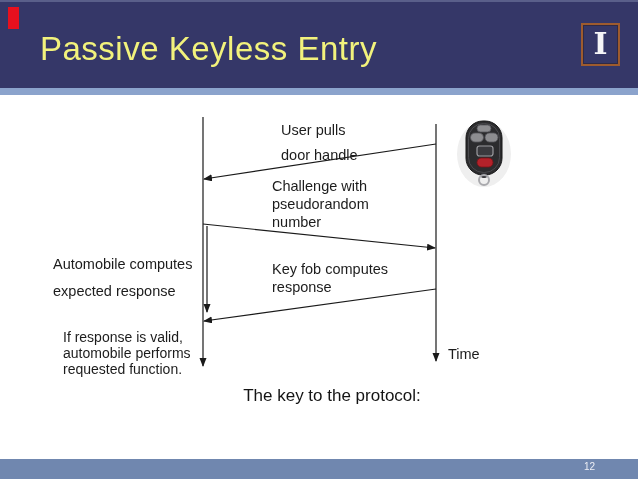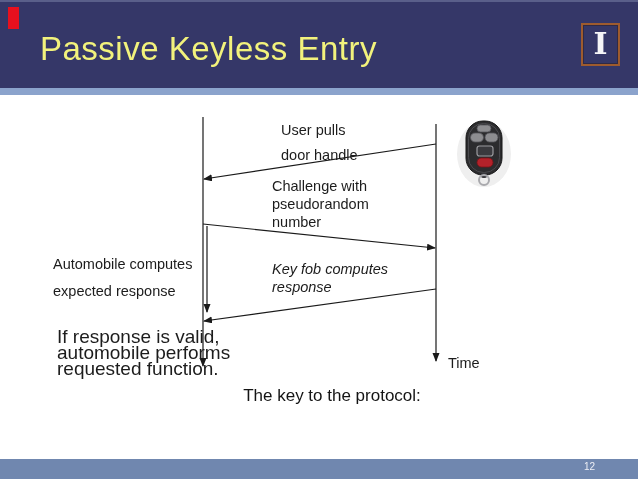--- a/index.html
+++ b/index.html
@@ -33,24 +33,24 @@
     position:absolute;left:0;top:88px;width:638px;height:7px;background:#8ba3cc;
   }
   
   .diagram-lines{position:absolute;left:0;top:0;pointer-events:none;}
   .dlabel{
     position:absolute;white-space:pre-line;color:#1c1c1c;
     font-size:14.5px;line-height:18px;
   }
   .lbl-user{left:281px;top:118px;line-height:25px;}
   .lbl-challenge{left:272px;top:177px;}
-  .lbl-keyfob{left:272px;top:260px;font-style:italic;}
+  .lbl-keyfob{left:272px;top:260px;}
   .lbl-auto{left:53px;top:251px;line-height:27px;}
-  .lbl-valid{left:57px;top:329px;font-size:19px;line-height:16px;}
-  .lbl-time{left:448px;top:354px;text-align:center;}
+  .lbl-valid{left:63px;top:329px;font-size:14px;line-height:16px;}
+  .lbl-time{left:448px;top:345px;text-align:center;}
   .keyfob{position:absolute;left:452px;top:116px;}
   
   .closing{
     position:absolute;left:13px;top:386px;width:638px;text-align:center;
     color:#141414;font-size:17px;line-height:20px;
   }
   .closing .em{font-style:italic;}
   
   .footer-bar{
     position:absolute;left:0;top:459px;width:638px;height:30px;background:#7087af;

